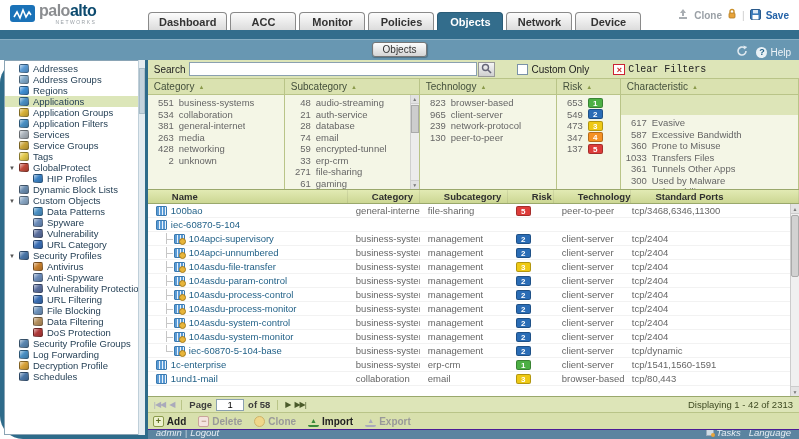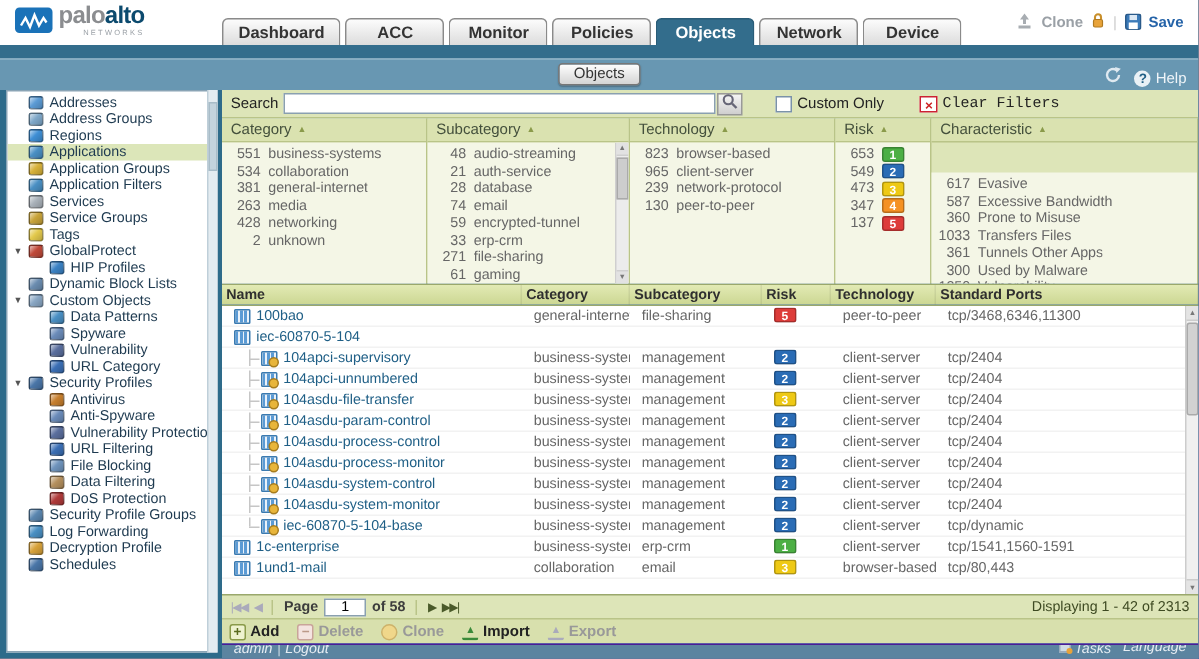--- a/index.html
+++ b/index.html
@@ -25,21 +25,21 @@
   
   .navstrip{height:9px;background:#336d8c;}
   .subbar{position:relative;height:21px;background:#6897b2;border-top:1px solid #87aec3;}
   .crumb{position:absolute;left:50%;top:2px;transform:translateX(-50%);background:linear-gradient(#fdfdfd,#d5d5d5);
          border:1px solid #777;border-radius:3px;font-size:10px;padding:1px 10px;color:#333;box-shadow:0 1px 1px rgba(0,0,0,.25);}
   .subbar-right{position:absolute;right:8px;top:3px;display:flex;align-items:center;gap:8px;}
   .help-wrap{display:flex;align-items:center;gap:3px;color:#eef4f8;font-size:10px;}
   .help-circle{width:11px;height:11px;border-radius:50%;background:#e9f1f6;color:#1f5f86;font-size:9px;font-weight:bold;
                display:inline-flex;align-items:center;justify-content:center;}
   
-  .main{display:flex;height:379px;background:#2e6b8a;}
+  .main{display:flex;height:379px;background:#2e6b8a;border-radius:23px;}
   .side-col{flex:0 0 133px;padding:0 3px 4px 4px;position:relative;}
   .side-panel{background:#fff;height:100%;border:1px solid #8aa4b5;overflow:hidden;position:relative;padding-top:2px;}
   .sb-item{display:flex;align-items:center;height:11px;padding-left:4px;white-space:nowrap;}
   .sb-item.sel{background:#dce6b9;}
   .sb-item.child{padding-left:28px;}
   .sb-arrow{flex:0 0 10px;font-size:6px;color:#555;line-height:10px;}
   .sb-spacer{flex:0 0 10px;}
   .sicon{flex:0 0 10px;width:10px;height:9px;border-radius:2px;border:1px solid rgba(0,0,0,.35);margin-right:4px;
          background-image:linear-gradient(135deg,rgba(255,255,255,.65),rgba(255,255,255,0) 45%,rgba(0,0,0,.18));}
   .sb-label{font-size:9.5px;color:#1e3a50;}
@@ -73,21 +73,21 @@
   .mini-up{top:0;border-bottom:1px solid #cfcfcf;}
   .mini-down{bottom:0;border-top:1px solid #cfcfcf;}
   .mini-thumb{position:absolute;left:0;right:0;top:10px;height:28px;background:#cdcdcd;border:1px solid #aaa;}
   
   .risk{display:inline-block;width:15px;height:10px;line-height:10px;border-radius:2px;color:#fff;font-size:8px;font-weight:bold;
         text-align:center;border:1px solid rgba(0,0,0,.25);}
   .r1{background:#4caf44;} .r2{background:#2a6cb5;} .r3{background:#eec915;} .r4{background:#f59123;} .r5{background:#dd3c3a;}
   
   .thead{height:15px;display:flex;align-items:center;background:linear-gradient(#e2eab4,#ccd793);border-top:1px solid #9aa86c;
          border-bottom:1px solid #9aa86c;}
-  .th{font-size:9.5px;font-weight:bold;color:#2f2f2f;padding-left:3px;border-right:1px solid rgba(0,0,0,.07);height:100%;
+  .th{font-size:9.5px;font-weight:bold;color:#2f2f2f;padding-left:24px;border-right:1px solid rgba(0,0,0,.07);height:100%;
       display:flex;align-items:center;white-space:nowrap;}
   .c0{flex:0 0 200px;} .c1{flex:0 0 72px;} .c2{flex:0 0 88px;} .c3{flex:0 0 46px;} .c4{flex:0 0 70px;} .c5{flex:1;min-width:0;}
   .tbody{flex:1;background:#fff;position:relative;overflow:hidden;padding-right:9px;}
   .trow{display:flex;align-items:center;height:14px;border-bottom:1px solid #f2f2f2;}
   .td{font-size:9.5px;color:#666;padding-left:8px;white-space:nowrap;overflow:hidden;}
   .namecell{display:flex;align-items:flex-end;padding-left:8px;overflow:visible;}
   .app-link{color:#1f5f86;text-decoration:none;margin-left:4px;}
   .appicon{flex:0 0 11px;width:11px;height:10px;border:1px solid #3a7ab0;border-radius:1px;position:relative;
            background:repeating-linear-gradient(90deg,#5b9bd5 0 2px,#eaf2fa 2px 3px);}
   .appicon.custom::after{content:'';position:absolute;right:-2px;bottom:-2px;width:5px;height:5px;border-radius:50%;

